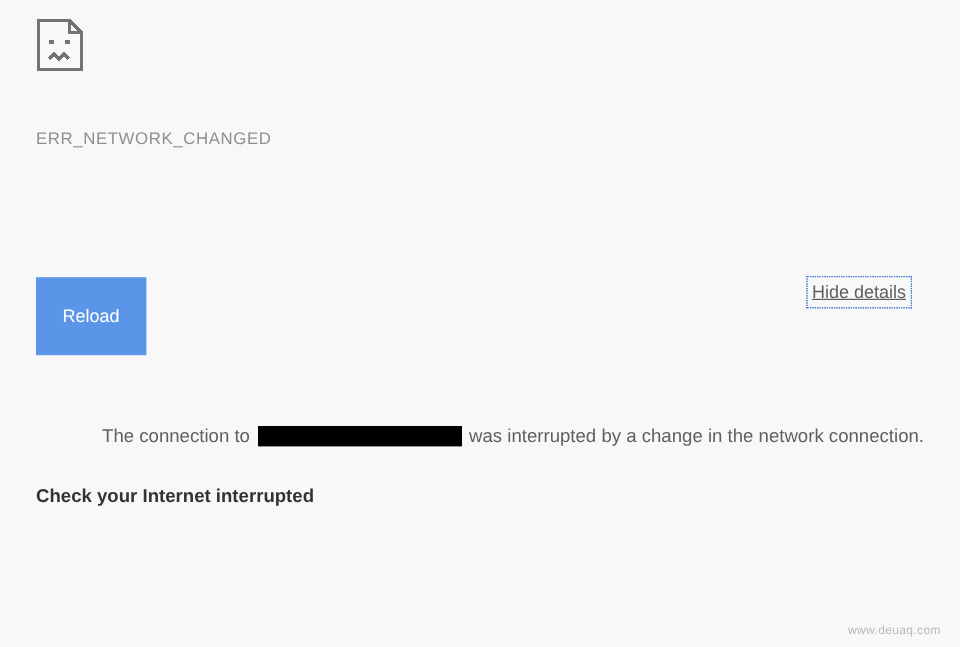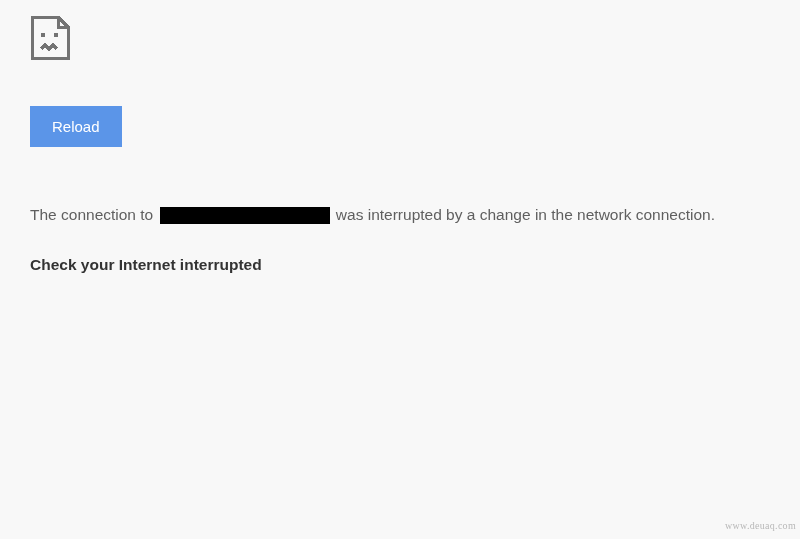--- a/index.html
+++ b/index.html
@@ -43,85 +43,88 @@
       display: flex;
       justify-content: space-between;
       align-items: center;
       margin-bottom: 55px;
       padding-right: 10px;
     }
     .reload-btn {
       background: #5b95e8;
       color: #ffffff;
       border: none;
-      padding: 12px 22px;
+      padding: 24px 22px;
       font-size: 15px;
       cursor: pointer;
       font-family: inherit;
+      margin-top: 40px;
     }
     .hide-details {
       color: #5f5f5f;
       text-decoration: underline;
       font-size: 15px;
       cursor: pointer;
       border: 1px dotted #4a7fcf;
       padding: 4px 4px;
       outline: 1px dotted #4a7fcf;
       outline-offset: -1px;
     }
     .details {
       font-size: 15.5px;
       line-height: 1.7;
       color: #5f5f5f;
     }
     .detail-line {
       margin-bottom: 24px;
+      text-align: right;
     }
     .redacted {
       display: inline-block;
       background: #000000;
       width: 170px;
       height: 17px;
       vertical-align: middle;
       margin: 0 2px;
     }
     .subheader {
       font-weight: 600;
       color: #333333;
       font-size: 15.5px;
       margin-bottom: 6px;
     }
     .watermark {
       position: absolute;
       bottom: 8px;
-      right: 4px;
+      right: 16px;
       font-size: 10px;
       color: #b8b8b8;
       letter-spacing: 0.3px;
-      font-family: Liberation Serif, serif;
     }
   </style>
 </head>
 <body>
 
 <div class="container">
   <div class="sad-file-icon">
     <svg viewBox="0 0 40 45" shape-rendering="crispEdges">
       <path d="M 2 2 L 28 2 L 28 12 L 38 12 L 38 43 L 2 43 Z" fill="none" stroke="#737373" stroke-width="3"></path>
       <path d="M 28 2 L 38 12" fill="none" stroke="#737373" stroke-width="3"></path>
       <rect x="11" y="18" width="4" height="4" fill="#737373"></rect>
       <rect x="24" y="18" width="4" height="4" fill="#737373"></rect>
       <path d="M 11 34 L 15 30 L 19 34 L 23 30 L 27 34" fill="none" stroke="#737373" stroke-width="3"></path>
     </svg>
   </div>
 
 
+  <div class="error-code">ERR_NETWORK_CHANGED</div>
 
   <div class="action-row">
     <button class="reload-btn">Reload</button>
+    <a class="hide-details">Hide details</a>
   </div>
 
   <div class="details">
     <div class="detail-line">
       <span>The connection to </span><span class="redacted"></span>
       <span>was interrupted by a change in the network connection.</span>
     </div>
     <div class="subheader">Check your Internet interrupted</div>
   </div>
 </div>

